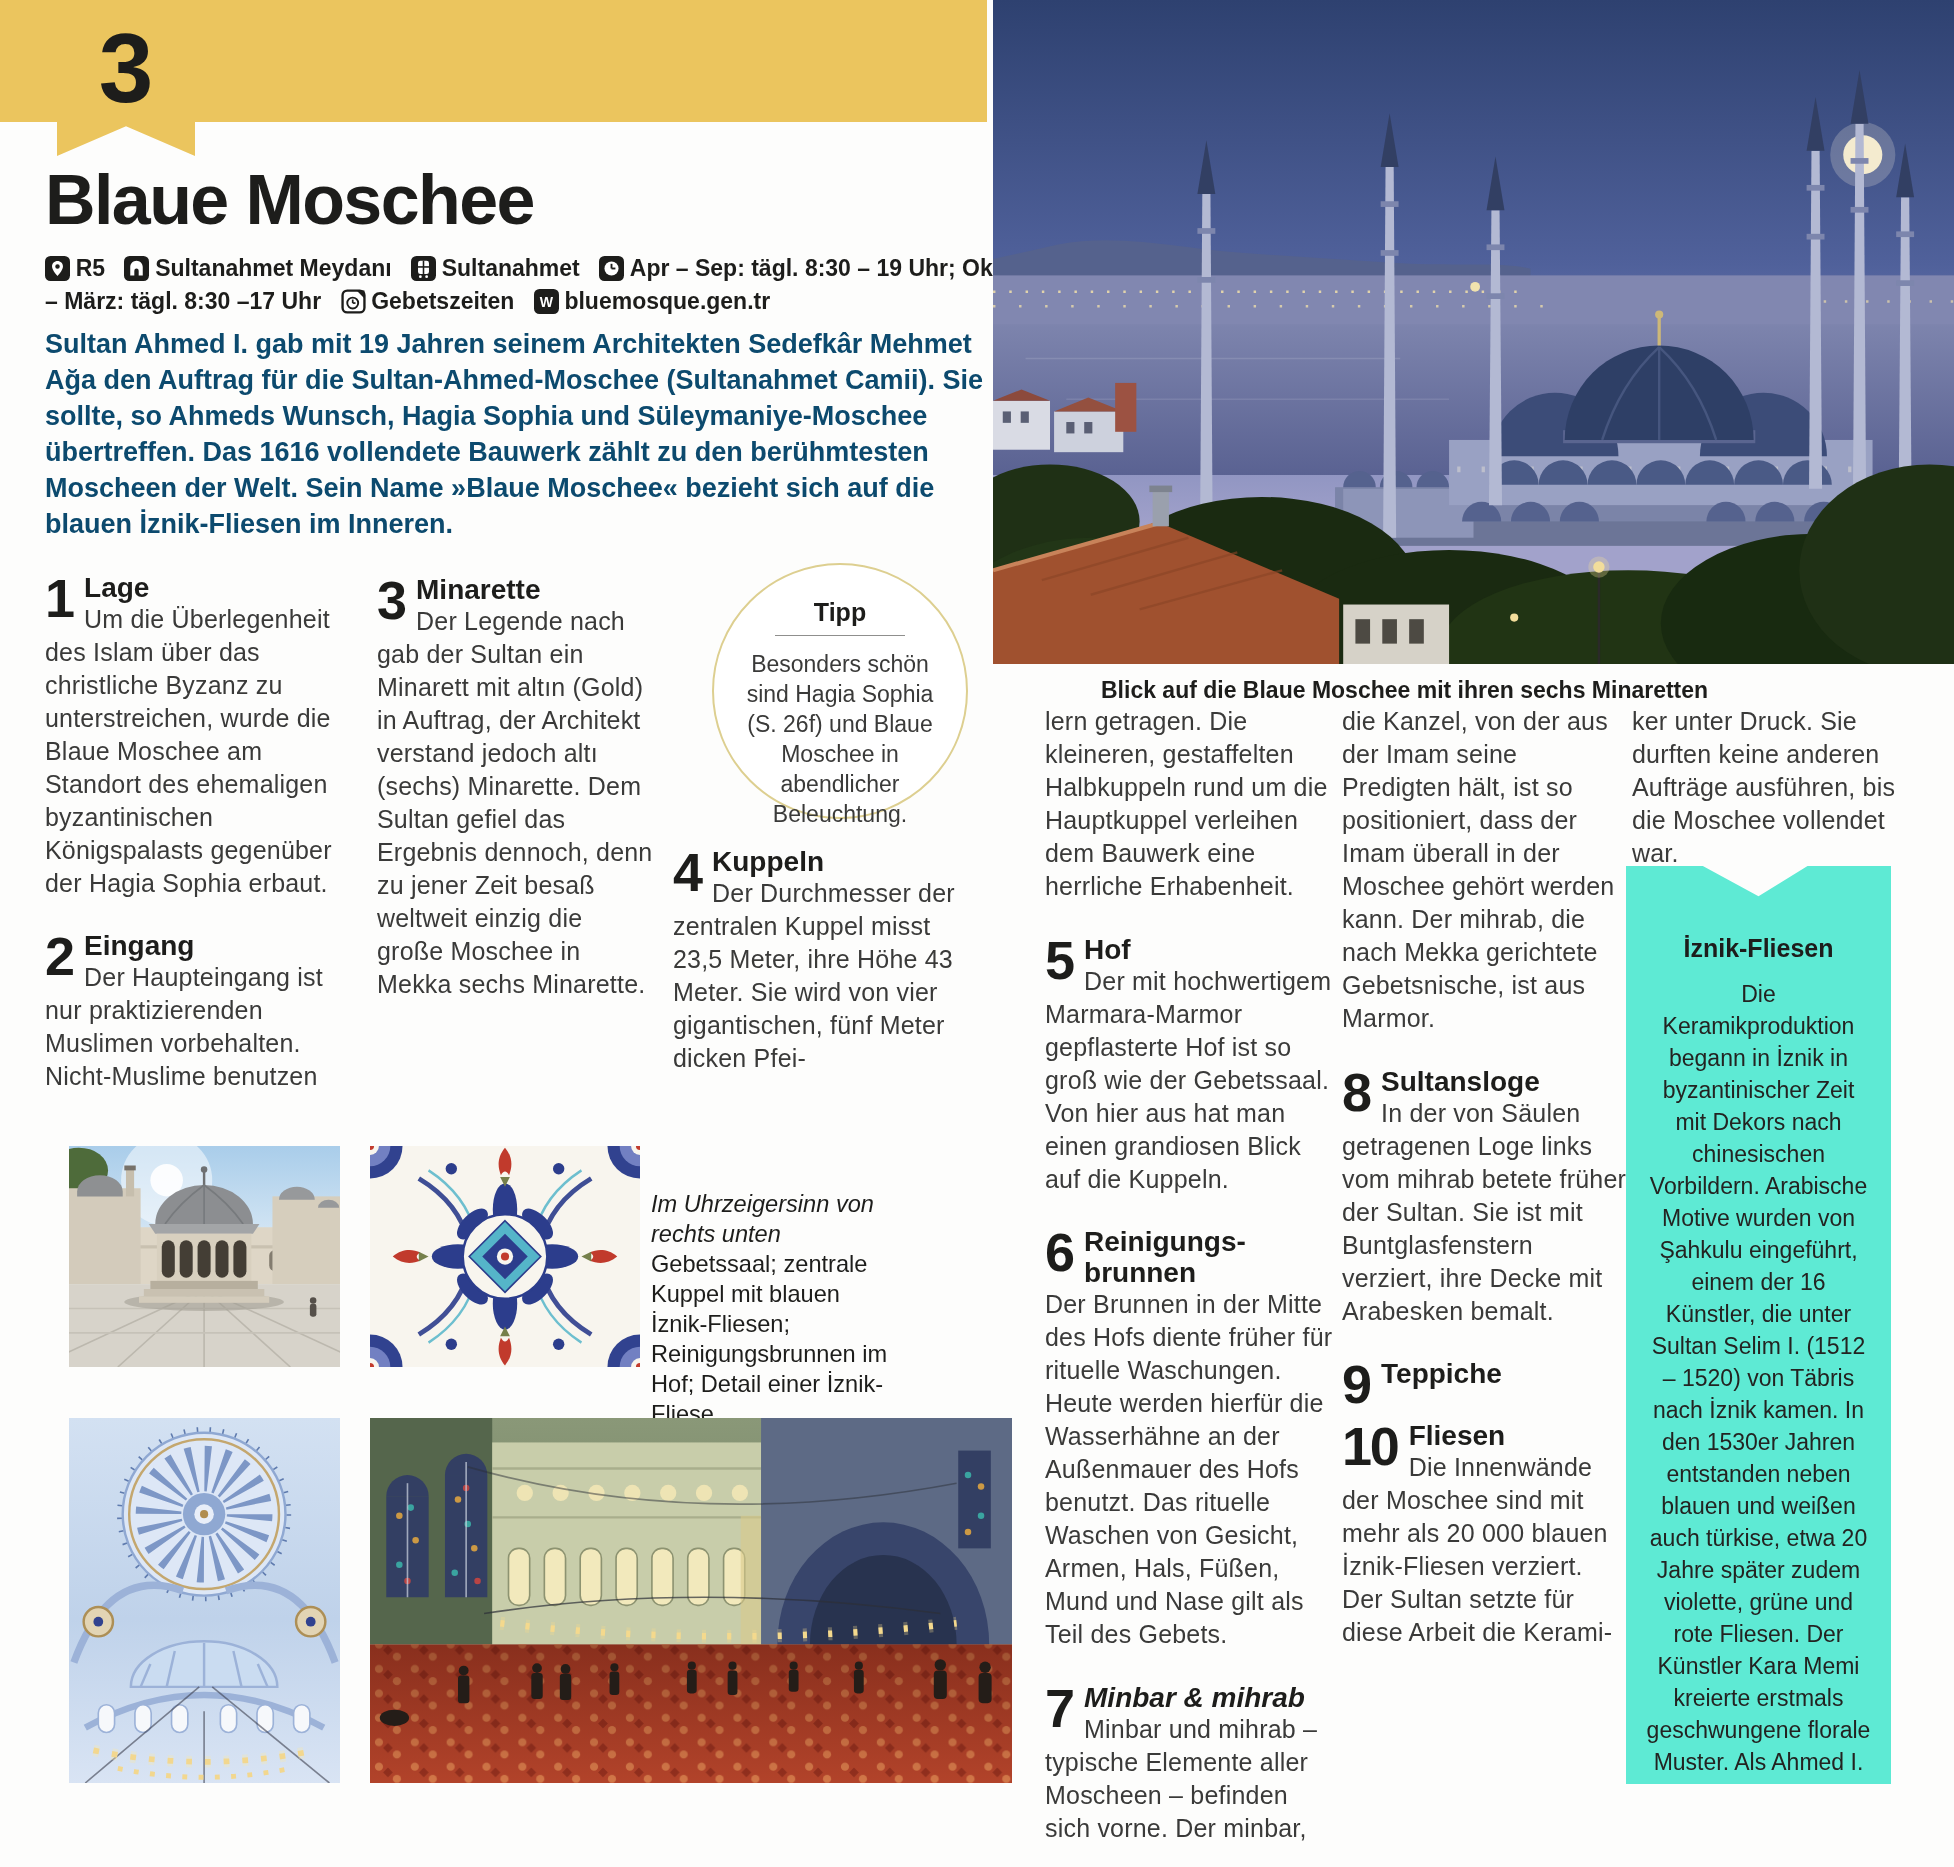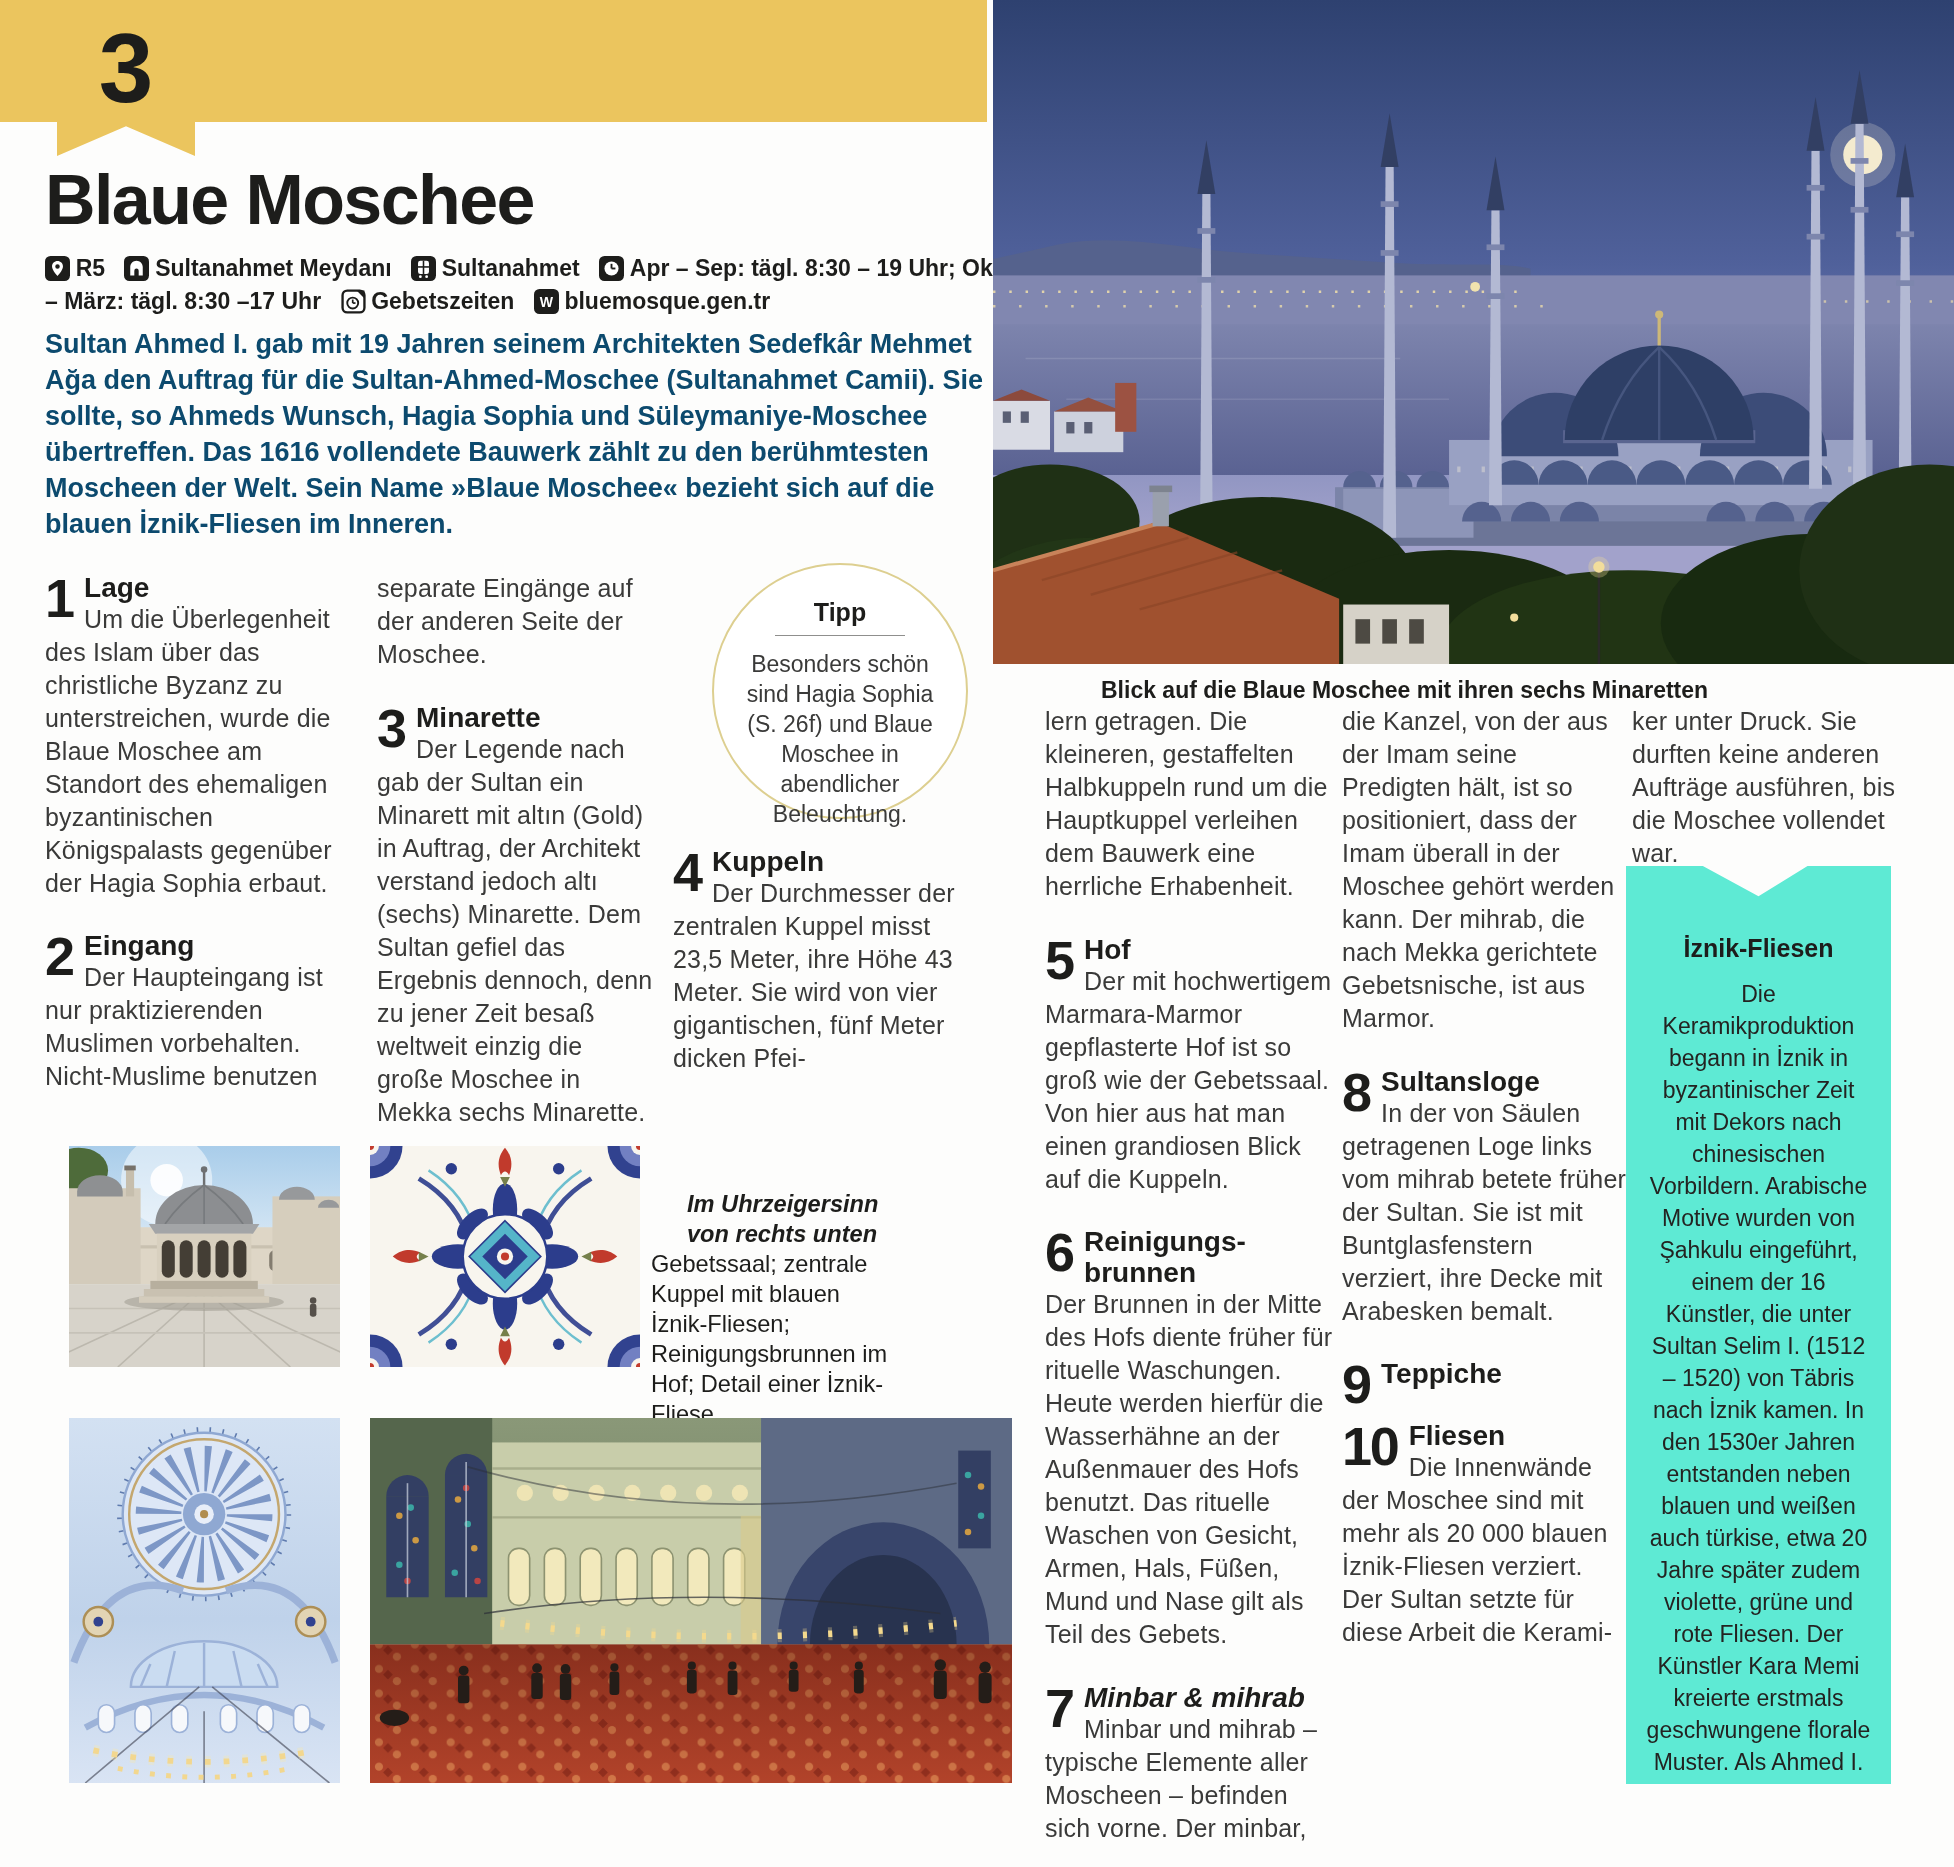--- a/index.html
+++ b/index.html
@@ -46,21 +46,21 @@
   
   .tip-circle { position:absolute; left:712px; top:563px; width:256px; height:256px; border-radius:50%;
                 background:#fff; border:2.4px solid #ddcf90; text-align:center; padding:33px 19.5px 0; }
   .tip-label { font-size:25px; font-weight:800; color:#1d1d1b; }
   .tip-rule { width:130px; border:0; border-top:1.6px solid #8f8f8d; margin:8.1px auto 13px; }
   .tip-text { font-size:23px; line-height:30px; font-weight:500; color:#3a3a39; }
 
   
   .cap-main { position:absolute; left:1101px; top:669px; width:904px; font-size:23px; font-weight:800; color:#1d1d1b;margin-top:8px; }
   .cap-left { position:absolute; left:651px; top:1189px; width:238px; font-size:23.6px; line-height:30px; color:#1d1d1b; }
-  .cap-left .ital { font-style:italic; font-weight:700;margin-left:36px; }
+  .cap-left .ital { font-style:italic; font-weight:400; }
   .cap-left .bld { font-weight:400; }
 
   
   .sidebar { position:absolute; left:1626px; top:866px; width:265px; height:918px; background:#5eead4;
              clip-path:polygon(0 0,29% 0,50% 3.3%,68.5% 0,100% 0,100% 100%,0 100%); text-align:center; }
   .sb-inner { padding:68px 19.5px 0; }
   .sb-title { font-size:25px; font-weight:700; color:#1d1d1b; margin-bottom:14.7px; }
   .sb-body { font-size:23px; line-height:32px; font-weight:400; color:#232321; }
 
   
@@ -128,21 +128,20 @@
       <div class="ibody hyph">Um die Überlegenheit des Islam über das christliche Byzanz zu unterstreichen, wurde die Blaue Moschee am Standort des ehemaligen byzantinischen Königspalasts gegenüber der Hagia Sophia erbaut.</div>
     </div>
     <div class="item">
       <div class="inum">2</div>
       <div class="ititle">Eingang</div>
       <div class="ibody hyph">Der Haupteingang ist nur praktizierenden Muslimen vorbehalten. Nicht-Muslime benutzen</div>
     </div>
   </div>
 
   <div class="col col-l2">
-    <p class="cont hyph">separate Eingänge auf der anderen Seite der Moschee.</p>
     <div class="item">
       <div class="inum">3</div>
       <div class="ititle">Minarette</div>
       <div class="ibody hyph">Der Legende nach gab der Sultan ein Minarett mit altın (Gold) in Auftrag, der Architekt verstand jedoch altı (sechs) Minarette. Dem Sultan gefiel das Ergebnis dennoch, denn zu jener Zeit besaß weltweit einzig die große Moschee in Mekka sechs Minarette.</div>
     </div>
   </div>
 
   <div class="tip-circle">
     <div class="tip-label">Tipp</div>
     <hr class="tip-rule">

